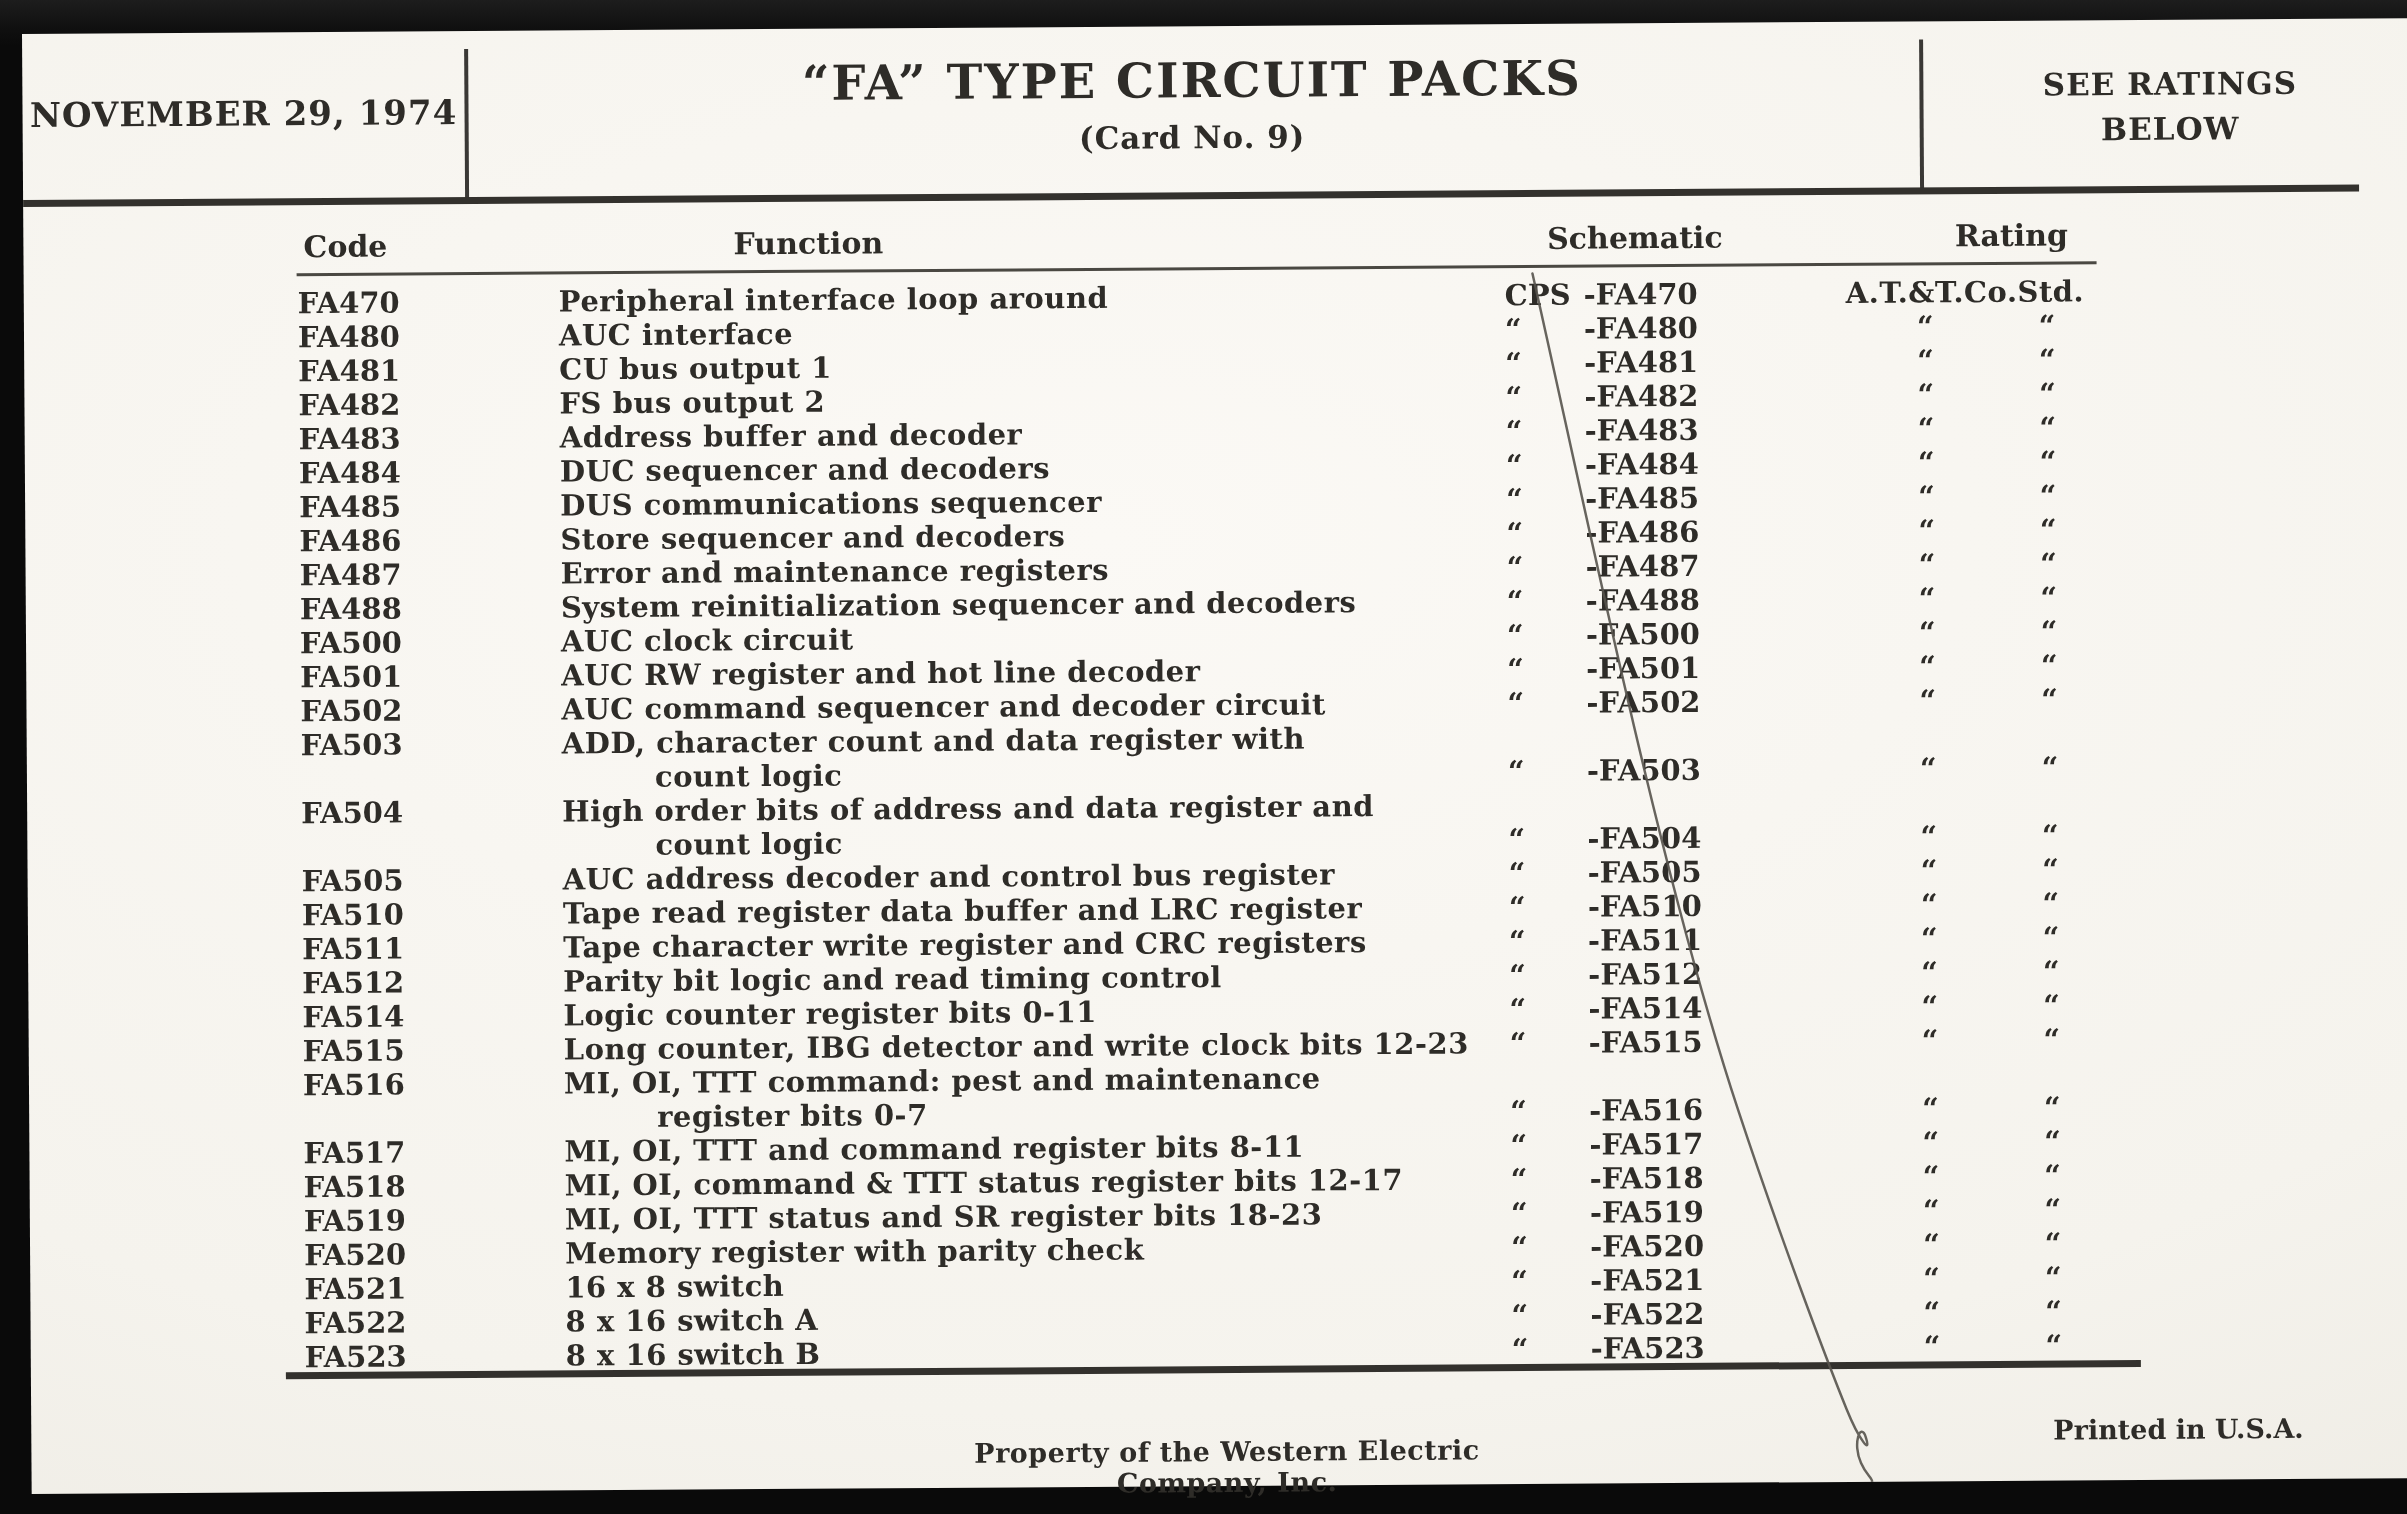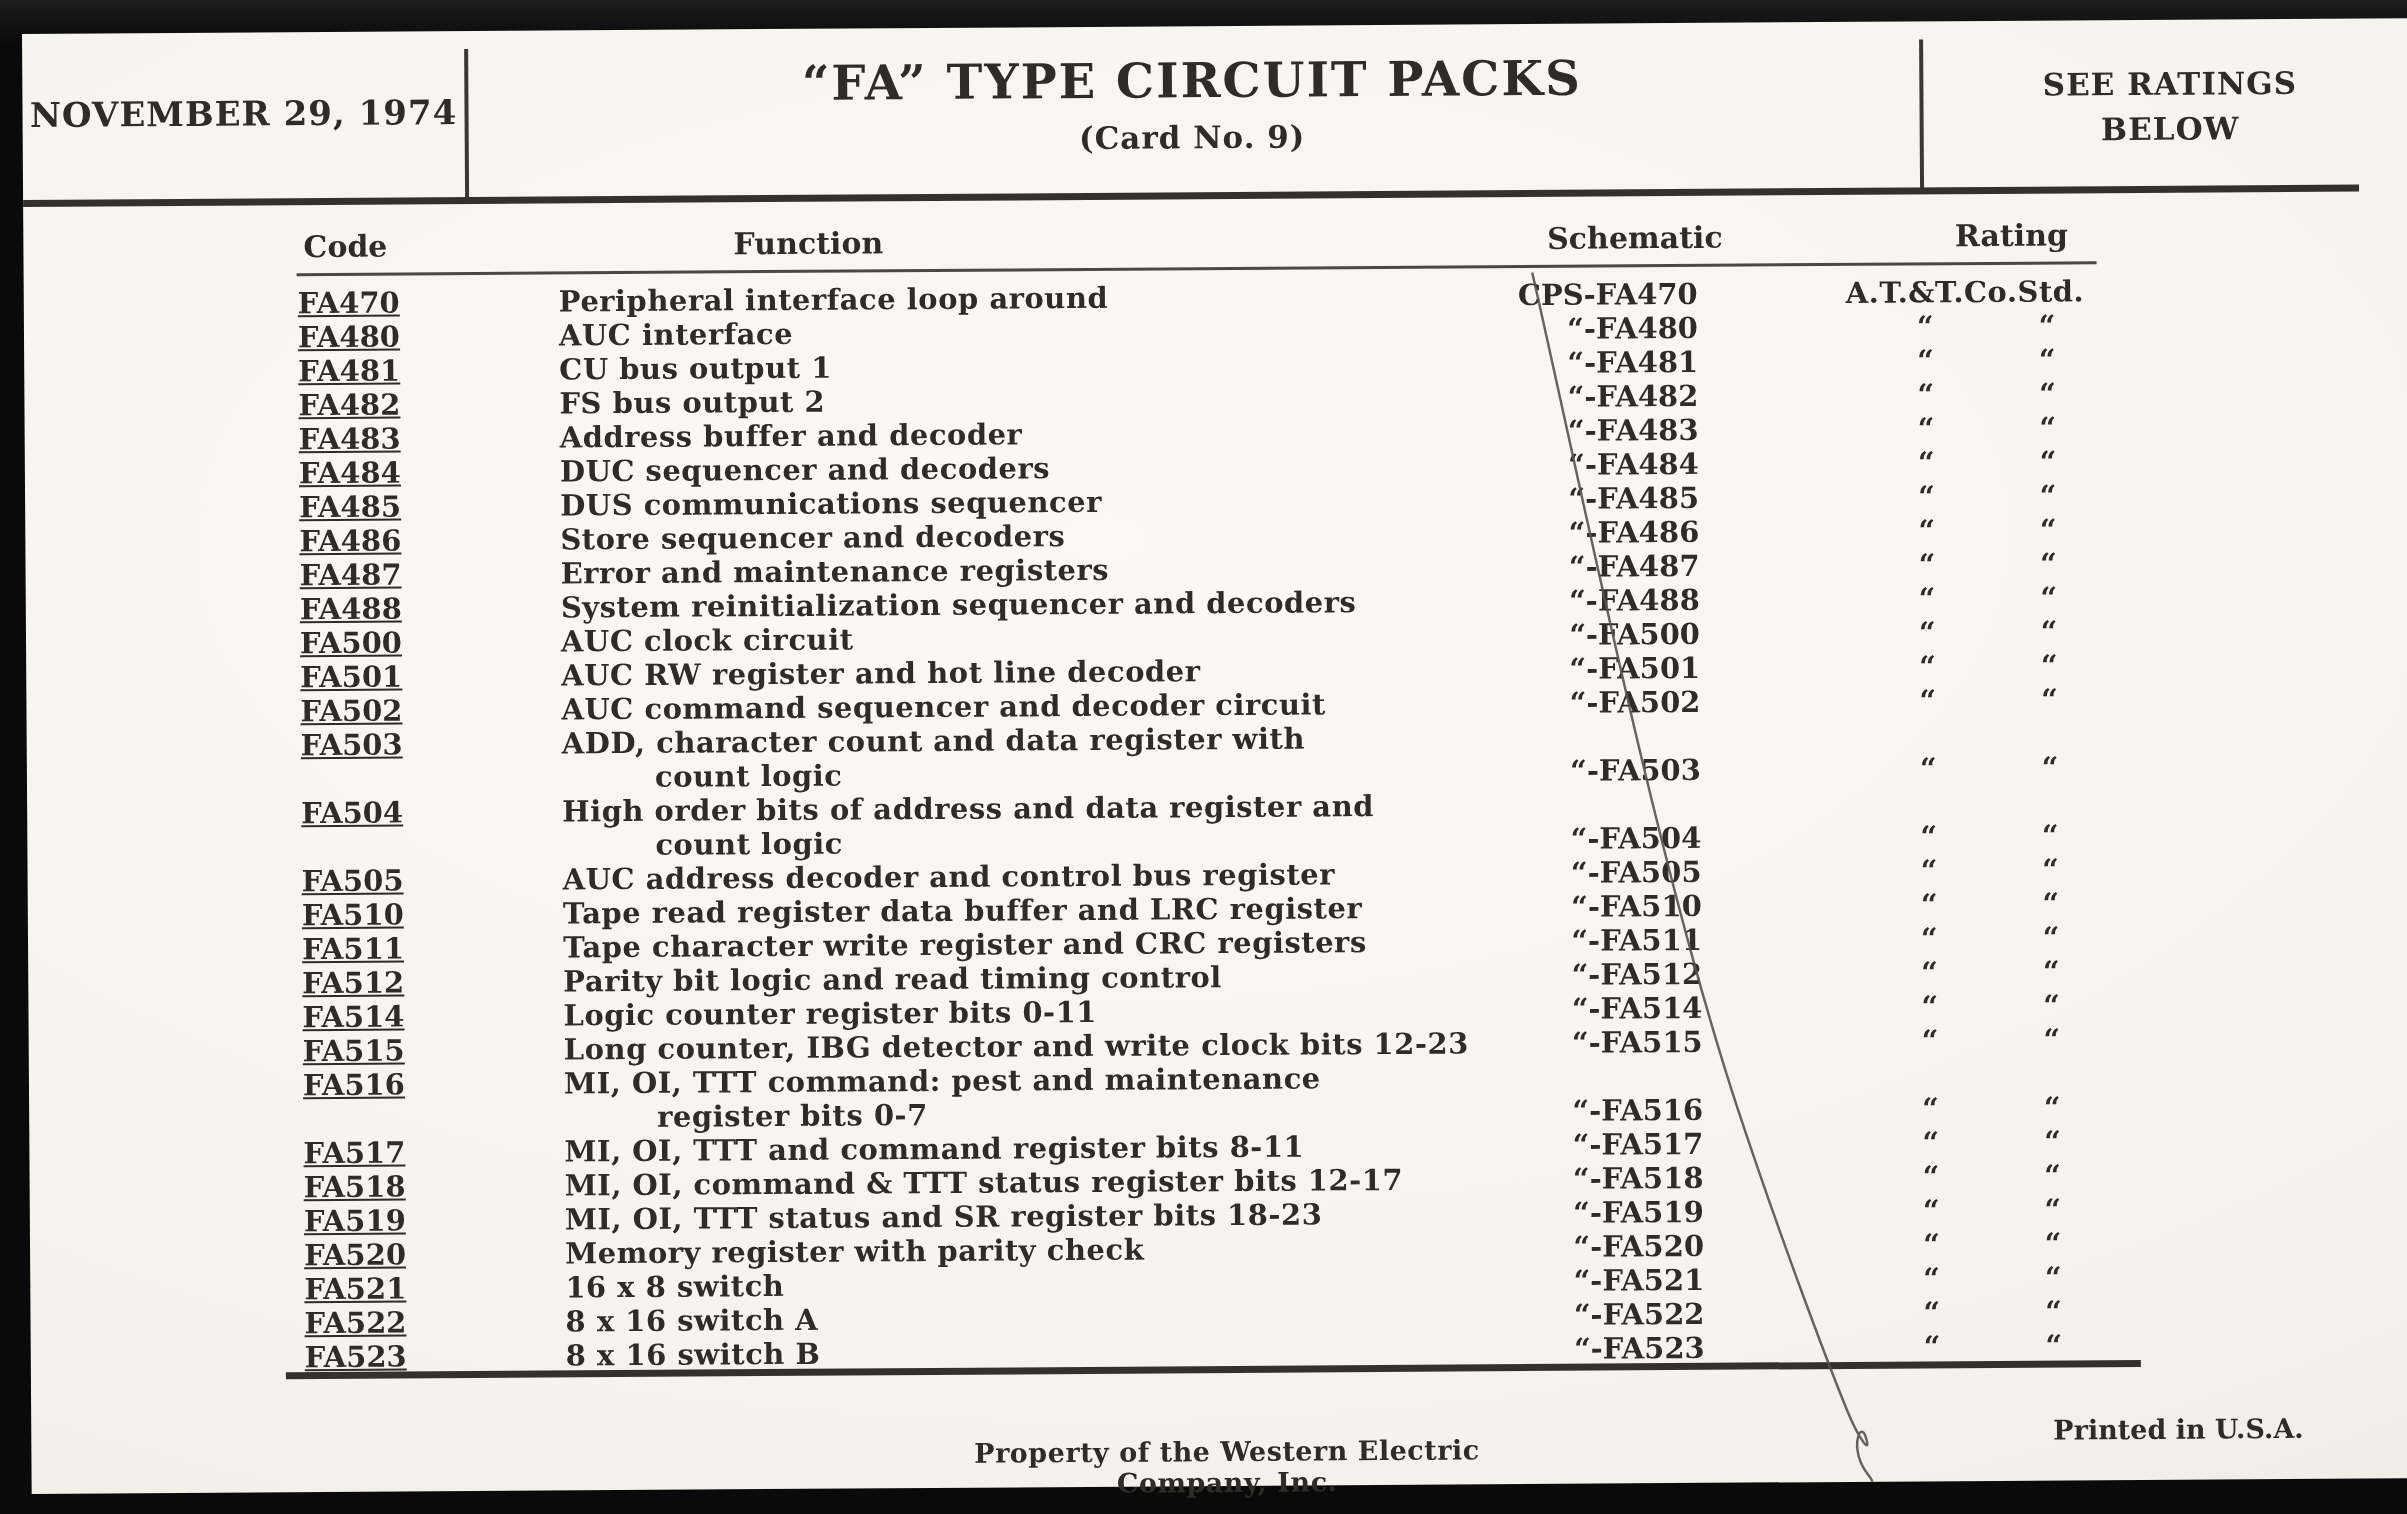--- a/index.html
+++ b/index.html
@@ -34,25 +34,25 @@
   .ratings-note{position:absolute;left:1901px;top:42px;width:493px;text-align:center;
     font-size:31px;font-weight:bold;line-height:45px;letter-spacing:1px;}
   .colhead{position:absolute;top:197px;font-size:30px;font-weight:bold;text-align:center;}
   .ch-code{left:223px;width:198px;}
   .ch-function{left:686px;width:198px;}
   .ch-schematic{left:1463px;width:297px;}
   .ch-rating{left:1889px;width:198px;}
   .tbody{position:absolute;top:254px;left:0;width:2398px;}
   .tline{position:relative;height:34px;line-height:34px;white-space:nowrap;}
   .tline span{font-size:29px;font-weight:bold;}
-  .c-code{position:absolute;left:274px;text-decoration:underline;}
+  .c-code{position:absolute;left:274px;}
   .c-func{position:absolute;left:535px;letter-spacing:0.5px;}
   .c-func.indent{left:628px;}
   .c-schem{position:absolute;left:1481px;width:337px;}
-  .c-schem .pfx{display:inline-block;width:79px;text-align:right;}
+  .c-schem .pfx{display:inline-block;width:79px;text-align:left;}
   .c-rate{position:absolute;left:1818px;width:356px;}
   .c-rate .rtext{padding-left:4px;letter-spacing:0.5px;}
   .c-rate .d1{display:inline-block;margin-left:75px;}
   .c-rate .d2{display:inline-block;margin-left:105px;}
   .footer-property{position:absolute;left:869px;top:1410px;width:653px;text-align:center;
     font-size:27px;font-weight:bold;letter-spacing:0.5px;}
   .footer-printed{position:absolute;left:2022px;top:1394px;font-size:27px;font-weight:bold;}
   .hair{position:absolute;left:0;top:0;pointer-events:none;}
 </style>
 </head>

